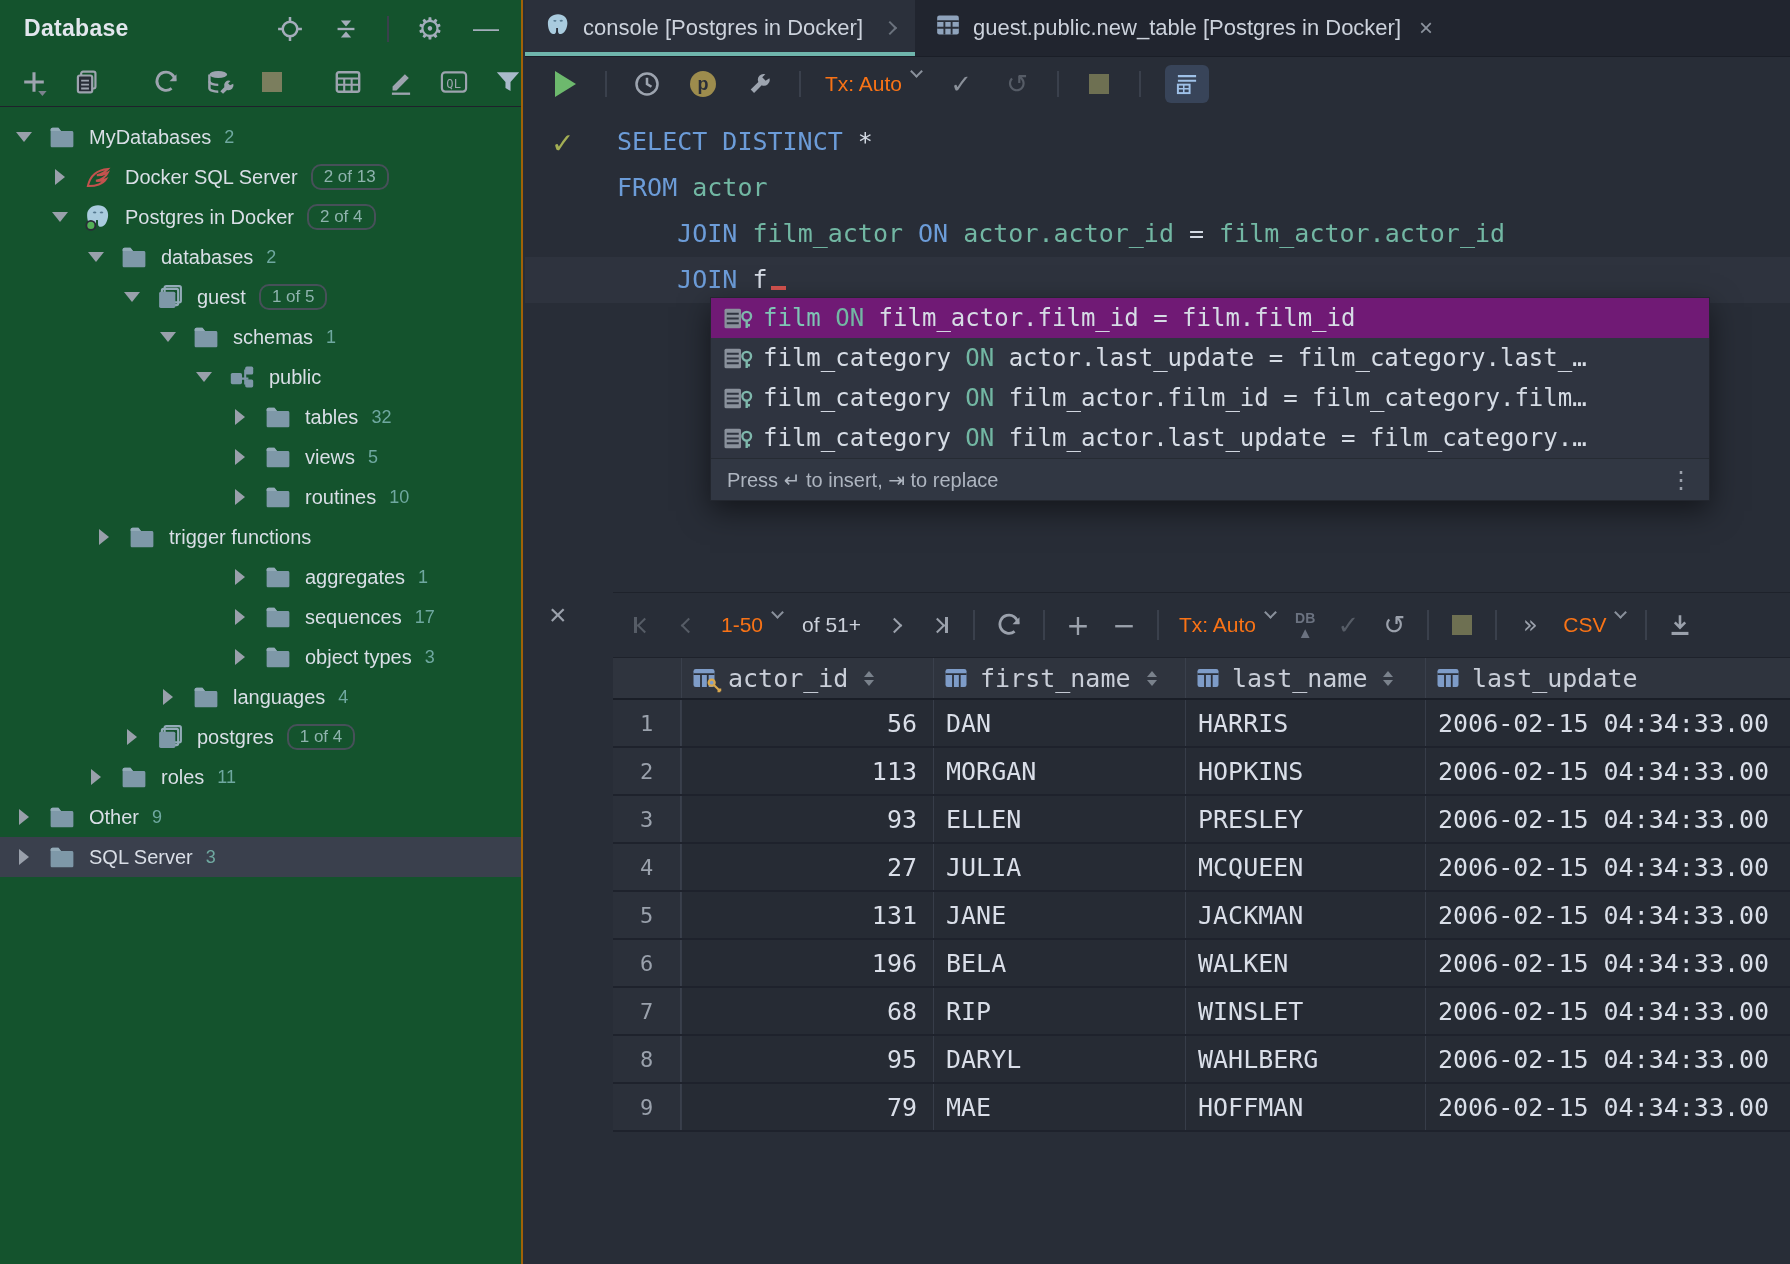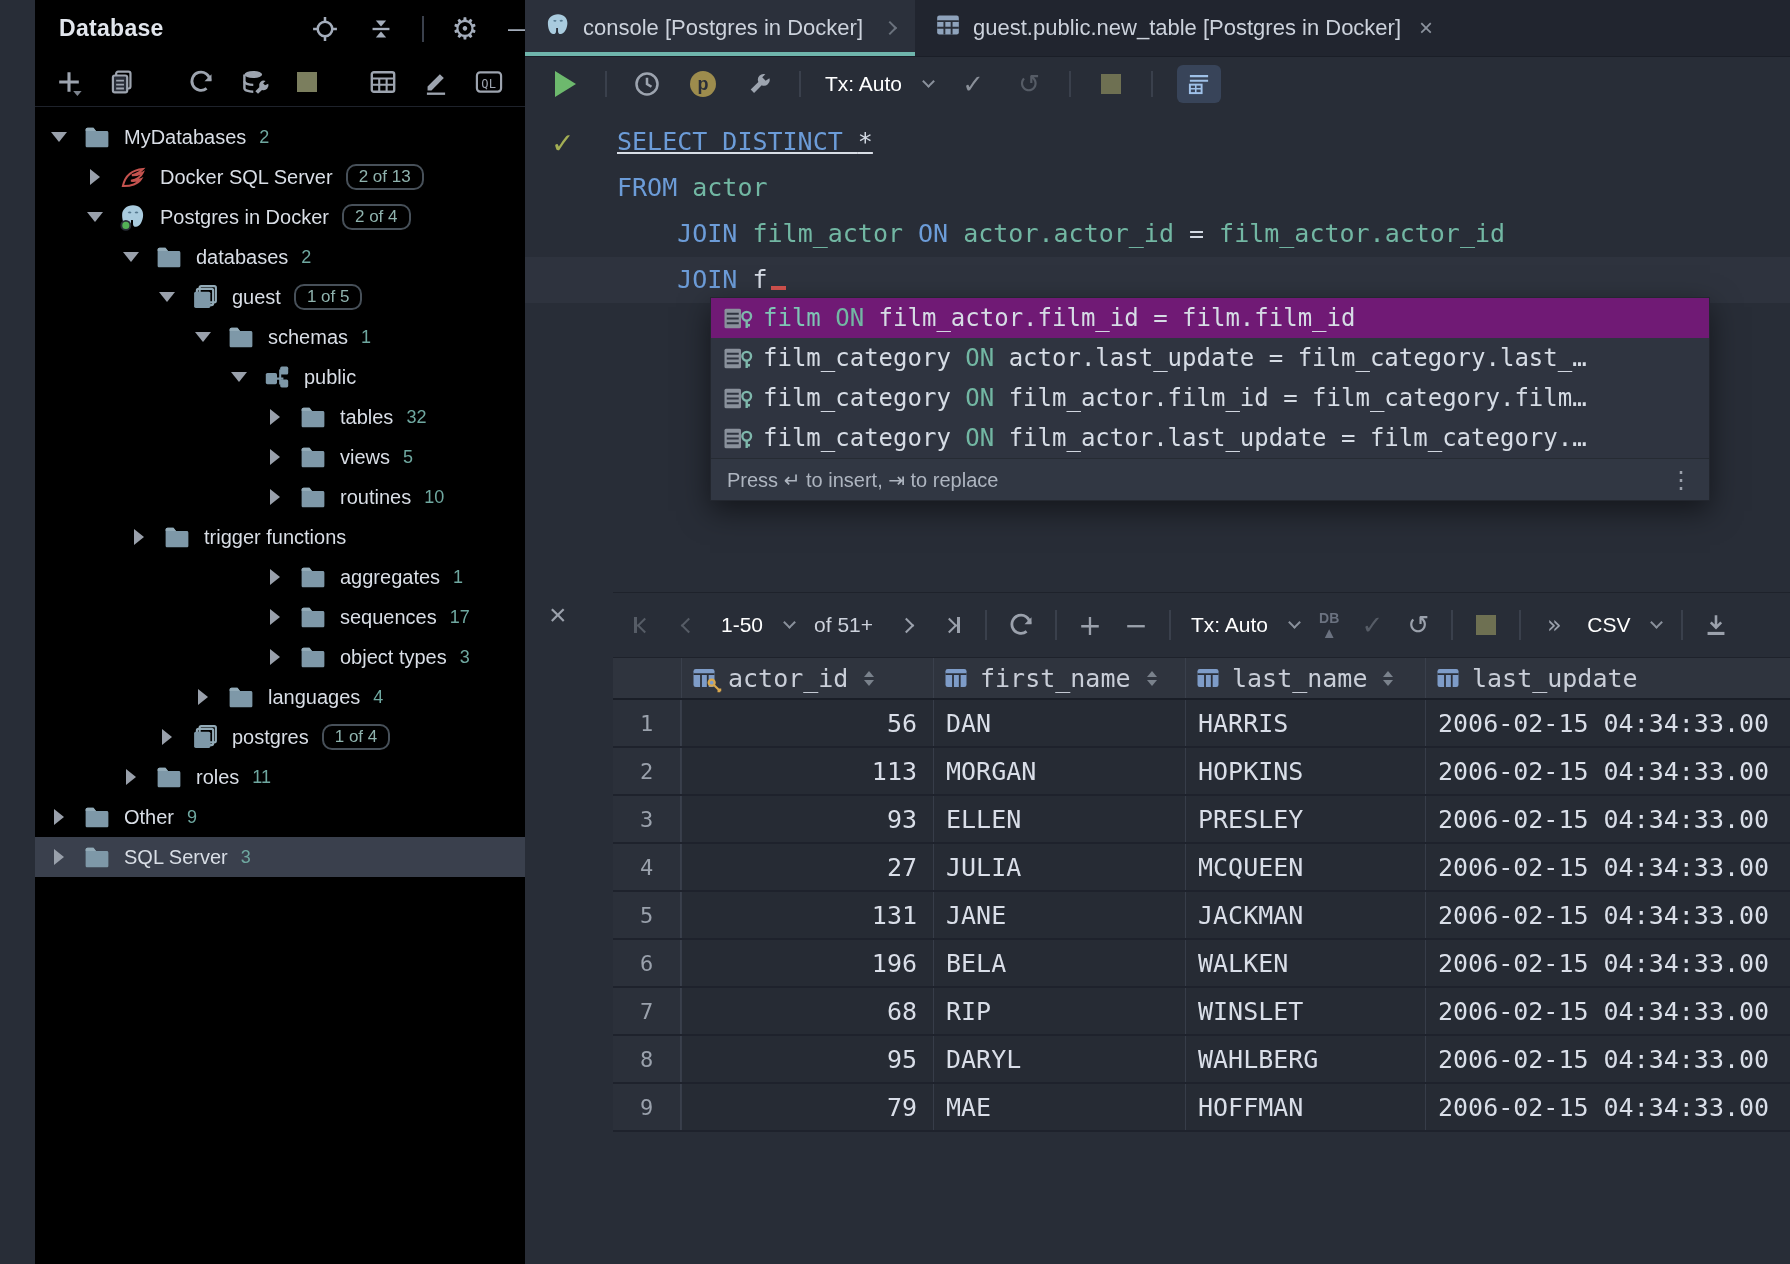--- a/index.html
+++ b/index.html
@@ -1,21 +1,21 @@
 <!DOCTYPE html>
 <html><head>
 <meta charset="utf-8">
 <style>
   * { margin:0; padding:0; box-sizing:border-box; }
   html,body { background:#1b1e26; }
   body { font-family:"Liberation Sans", sans-serif; }
   .app { position:relative; width:1790px; height:1264px; background:#282d37; overflow:hidden; color:#d9dee6; }
 
   
-  .db-panel { position:absolute; left:0; top:0; width:523px; height:100%; background:#000000; border-right:2px solid #a16207;margin-left:35px; }
+  .db-panel { position:absolute; left:0; top:0; width:523px; height:100%; background:#14532d; border-right:2px solid #a16207; }
   .panel-header { height:57px; display:flex; align-items:center; padding:0 20px 0 24px; }
   .panel-title { font-size:23px; font-weight:600; color:#e2e6ed; letter-spacing:.3px; }
   .header-actions { margin-left:auto; display:flex; align-items:center; gap:26px; }
   .hicon { display:inline-flex; align-items:center; justify-content:center; width:30px; height:30px; color:#a4adbb; cursor:pointer; }
   .vdiv { width:2px; height:26px; background:#3a404c; }
   .gear-char { font-size:30px; line-height:30px; color:#a4adbb; font-family:"DejaVu Sans", sans-serif; }
   .minus-char { font-size:26px; color:#a4adbb; }
 
   .panel-toolbar { height:50px; display:flex; align-items:center; gap:26px; padding:0 20px; border-bottom:1px solid #1e222b; }
   .ticon { display:inline-flex; align-items:center; justify-content:center; width:30px; height:30px; cursor:pointer; position:relative; }
@@ -37,21 +37,21 @@
   .tab { display:flex; align-items:center; gap:12px; padding:12px 20px; font-size:22px; color:#ccd2dc; cursor:pointer; position:relative; }
   .tab.active { background:#2b303b; }
   .tab.active::after { content:""; position:absolute; left:0; right:0; bottom:0; height:4px; background:#6fb5ac; }
   .tab-close { font-size:24px; color:#8b929d; margin-left:6px; }
   .tab-chev { width:10px; height:10px; border-right:2.5px solid #6b727d; border-top:2.5px solid #6b727d; transform:rotate(45deg); margin-left:10px; }
 
   .editor-toolbar { position:absolute; left:0; top:57px; right:0; height:54px; display:flex; align-items:center; gap:24px; padding-left:24px; }
   .eicon { display:inline-flex; align-items:center; justify-content:center; width:32px; height:32px; cursor:pointer; }
   .run-tri { width:0; height:0; border-top:13px solid transparent; border-bottom:13px solid transparent; border-left:21px solid #6db96d; }
   .p-circle { width:26px; height:26px; border-radius:50%; background:#9d8c4d; color:#2a2e38; font-size:18px; font-weight:700; display:flex; align-items:center; justify-content:center; }
-  .dropdown { display:flex; align-items:center; gap:22px; font-size:21px; color:#ffffff; cursor:pointer; }
+  .dropdown { display:flex; gap:10px; font-size:21px; color:#f97316; cursor:pointer; }
   .cdown { width:9px; height:9px; border-right:2px solid #8a919c; border-bottom:2px solid #8a919c; transform:rotate(45deg); margin-top:-5px; }
   .check-char { font-size:26px; color:#8a9099; font-family:"DejaVu Sans", sans-serif; }
   .roll-char { font-size:26px; color:#565c66; font-family:"DejaVu Sans", sans-serif; }
   .stop-sq { width:20px; height:20px; background:#7b7e5e; }
   .view-toggle { width:44px; height:38px; background:#384459; border-radius:6px; display:flex; align-items:center; justify-content:center; cursor:pointer; }
 
   
   .editor { position:absolute; left:0; top:111px; right:0; height:480px; font-family:"DejaVu Sans Mono", monospace; }
   .code-line { position:absolute; left:0; right:0; height:46px; line-height:46px; padding-left:92px; font-size:25px; white-space:pre; }
   .code-line.hl { background:#2e333e; }
@@ -500,21 +500,21 @@
         <svg width="26" height="24" viewBox="0 0 20 18">
             <path d="M3 3h14M3 6.5h14" stroke="#9fc1e8" stroke-width="1.7"></path>
             <rect x="3" y="9.5" width="9" height="6.5" fill="none" stroke="#9fc1e8" stroke-width="1.5"></rect>
             <path d="M3 12.7h9M7.5 9.5v6.5" stroke="#9fc1e8" stroke-width="1.2"></path>
           </svg>
       </span>
     </div>
 
     <div class="editor" id="editor">
       <span class="gutter-check">✓</span>
-    <div class="code-line" style="top: 8px; text-decoration: underline;"><span class="c-kw">SELECT DISTINCT </span><span class="c-plain">*</span></div>
+    <div class="code-line" style="top: 8px;"><span class="c-kw">SELECT DISTINCT </span><span class="c-plain">*</span></div>
         <div class="code-line" style="top: 54px;"><span class="c-kw">FROM </span><span class="c-id">actor</span></div>
         <div class="code-line" style="top: 100px;"><span class="c-plain">    </span><span class="c-kw">JOIN </span><span class="c-id">film_actor </span><span class="c-kw">ON </span><span class="c-id">actor.actor_id</span><span class="c-plain"> = </span><span class="c-id">film_actor.actor_id</span></div>
         <div class="code-line hl" style="top: 146px;"><span class="c-plain">    </span><span class="c-kw">JOIN </span><span class="c-plain">f</span><span class="caret"></span></div>
       </div>
 
     <div class="completion">
       <div id="cmp-items">
           <div class="cmp-row sel"><span class="cmp-icon"><svg width="30" height="25" viewBox="0 0 20 16">
                 <rect x="1" y="1.5" width="11" height="13" rx="1" fill="#8a919c"></rect>
                 <path d="M2.5 4.8h8M2.5 8h8M2.5 11.2h8" stroke="#2f3440" stroke-width="1.3"></path>

